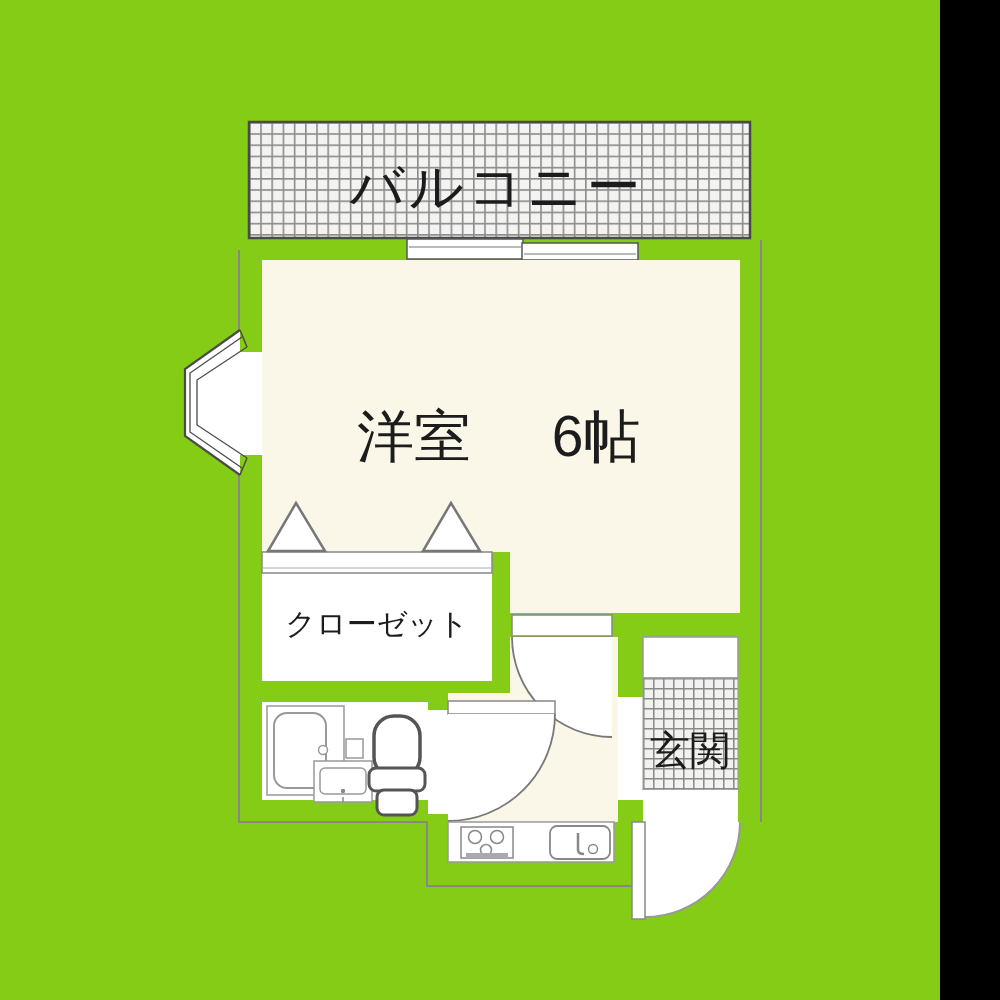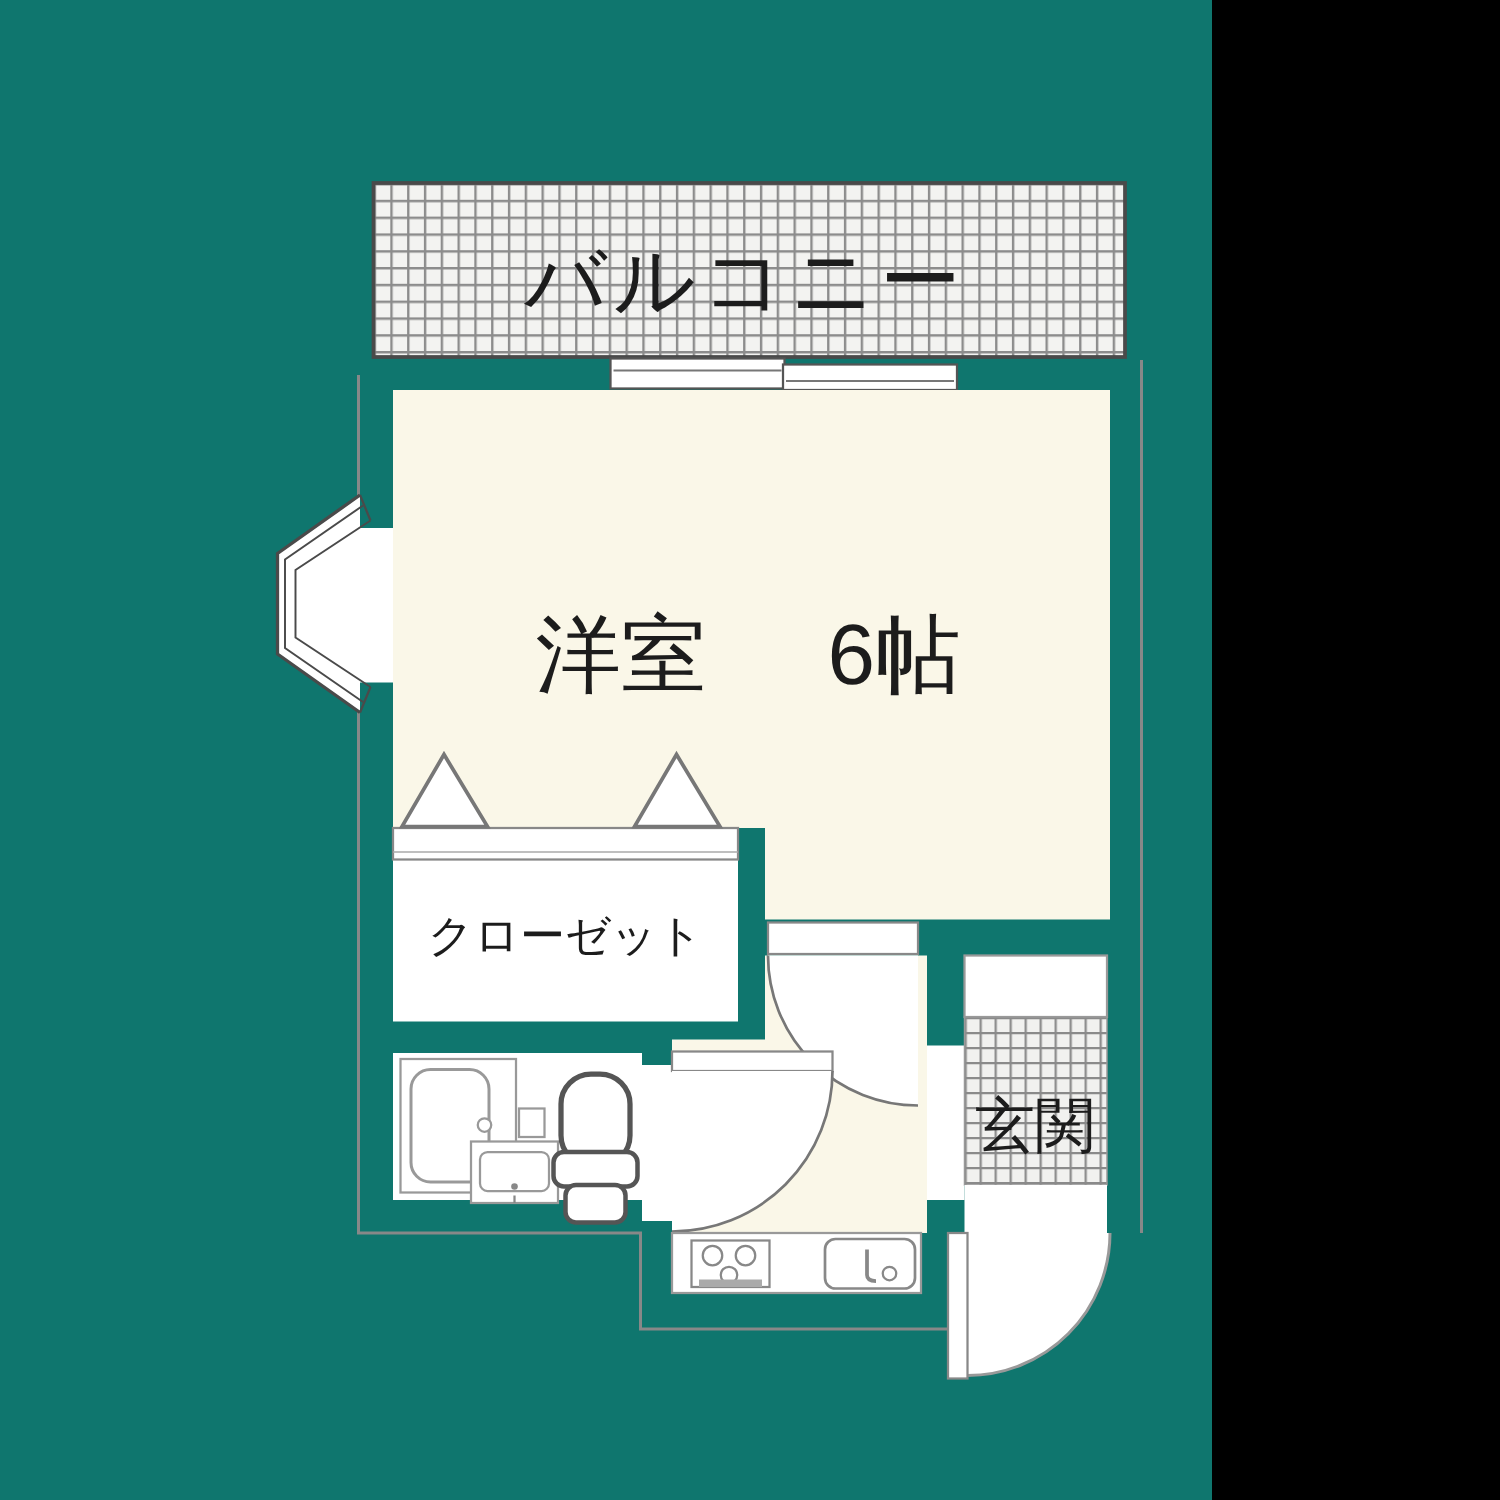--- a/index.html
+++ b/index.html
@@ -1,16 +1,16 @@
 <!DOCTYPE html>
 <html><head>
 <meta charset="utf-8">
 <style>
   html,body{margin:0;padding:0;background:#000;}
-  .stage{position:relative;width:808px;height:1000px;background:#0f766e;overflow:hidden;}
+  .stage{position:relative;width:940px;height:1000px;background:#84cc16;overflow:hidden;}
   svg{display:block;width:1000px;height:1000px;}
   text{font-family:"Liberation Sans","DejaVu Sans",sans-serif;fill:#1c1c1c;}
   .room-label-big{font-size:57px;}
   .balcony-label{font-size:54px;letter-spacing:4px;}
   .closet-label{font-size:30px;}
   .entrance-label{font-size:40px;}
 </style>
 </head>
 <body>
 

